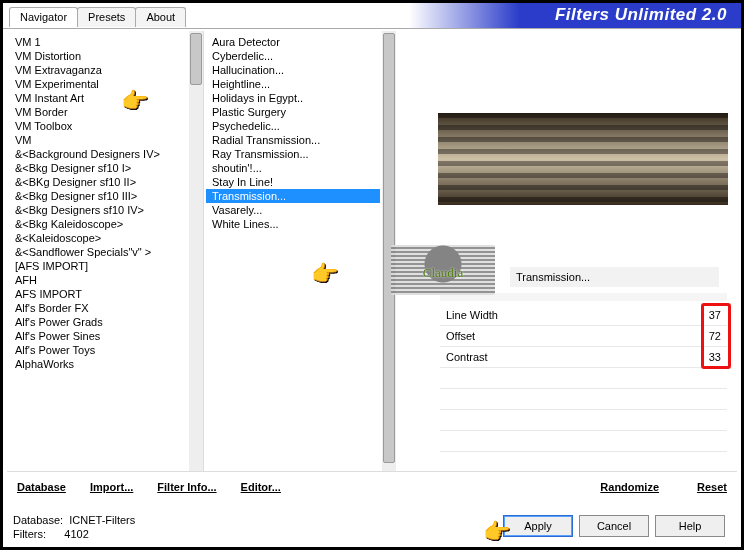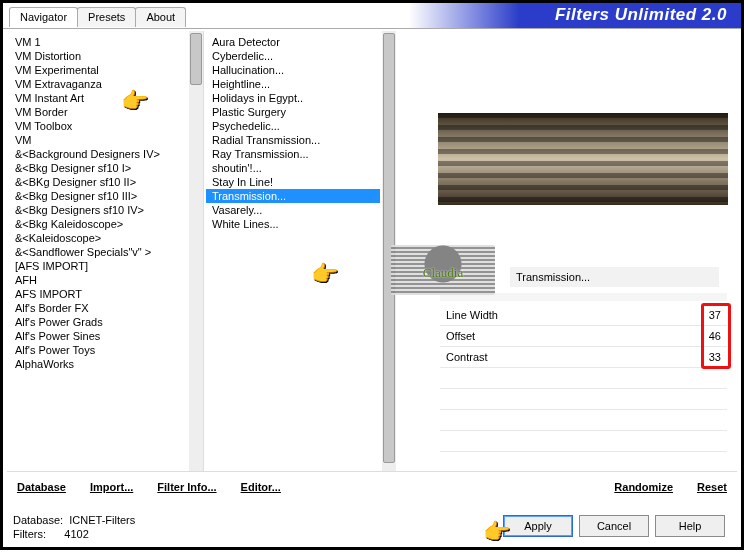--- a/index.html
+++ b/index.html
@@ -25,21 +25,21 @@
   .preview::before { content:""; position:absolute; inset:0; background:repeating-linear-gradient(to bottom,#3b3226 0,#3b3226 5px,#d8cfba 5px,#d8cfba 12px); opacity:0.55; mix-blend-mode:multiply;}
   .filter-name-row { position:absolute; left:114px; top:236px; right:18px; height:20px; display:flex; align-items:center; background:#f2f2f2; padding-left:6px;}
   .params { position:absolute; left:44px; right:10px; top:274px; }
   .param-row { display:flex; justify-content:space-between; padding:4px 6px; border-bottom:1px solid #e8e8e8; }
   .redbox { position:absolute; border:3px solid #e11; border-radius:3px; }
   .slider-bar { position:absolute; left:44px; right:10px; height:8px; background:#f5f5f5;}
   .pointer { position:absolute; width:44px; height:28px; }
   .pointer .hand { font-size:22px; filter:drop-shadow(1px 1px 0 #000); transform:translate(-2px,-6px);}
   .bottom-bar { position:absolute; left:0; right:0; bottom:42px; height:30px; border-top:1px solid #ddd; display:flex; align-items:center; padding:0 10px; gap:24px;}
   .bottom-bar .link { text-decoration:underline; cursor:default; font-weight:bold; font-size:11px;}
-  .bottom-right { margin-left:auto; display:flex; gap:24px; }
+  .bottom-right { margin-left:auto; display:flex; gap:38px; }
   .status { position:absolute; left:6px; bottom:2px; font-size:11px; line-height:14px;}
   .btns { position:absolute; right:12px; bottom:6px; display:flex; gap:6px; align-items:flex-start;}
   .btn { width:70px; height:22px; border:1px solid #8a8a8a; background:#efefef; text-align:center; line-height:20px; cursor:default;}
   .btn.primary { border:1px solid #2a6bd4; box-shadow:0 0 0 1px #5aa0ff inset;}
   .pointer2 { position:absolute; }
   .watermark { position:absolute; left:388px; top:242px; width:104px; height:50px; }
   .wm-bg { width:100%; height:100%; background:
     radial-gradient(circle at 50% 38%, #777 0 18px, transparent 19px),
     repeating-linear-gradient(to bottom,#ddd 0,#ddd 2px,#888 2px,#888 4px);
     border-radius:2px; opacity:0.9;}
@@ -59,22 +59,22 @@
     <div class="title">Filters Unlimited 2.0</div>
   </div>
 
   <div class="body">
     <div class="cols">
 
       <div class="list list1">
         <div class="list-inner">
           <div class="item">VM 1</div>
           <div class="item">VM Distortion</div>
+          <div class="item">VM Extravaganza</div>
           <div class="item">VM Experimental</div>
-          <div class="item">VM Extravaganza</div>
           <div class="item">VM Instant Art</div>
           <div class="item">VM Border</div>
           <div class="item">VM Toolbox</div>
           <div class="item">VM</div>
           <div class="item">&amp;&lt;Background Designers IV&gt;</div>
           <div class="item">&amp;&lt;Bkg Designer sf10 I&gt;</div>
           <div class="item">&amp;&lt;BKg Designer sf10 II&gt;</div>
           <div class="item">&amp;&lt;Bkg Designer sf10 III&gt;</div>
           <div class="item">&amp;&lt;Bkg Designers sf10 IV&gt;</div>
           <div class="item">&amp;&lt;Bkg Kaleidoscope&gt;</div>
@@ -125,21 +125,21 @@
           <span>Transmission...</span>
         </div>
 
         <div class="params">
           <div class="param-row">
             <span>Line Width</span>
             <span>37</span>
           </div>
           <div class="param-row">
             <span>Offset</span>
-            <span>46</span>
+            <span>72</span>
           </div>
           <div class="param-row">
             <span>Contrast</span>
             <span>33</span>
           </div>
           <div class="param-row">
               <span>&nbsp;</span>
               <span></span>
             </div>
           <div class="param-row">

